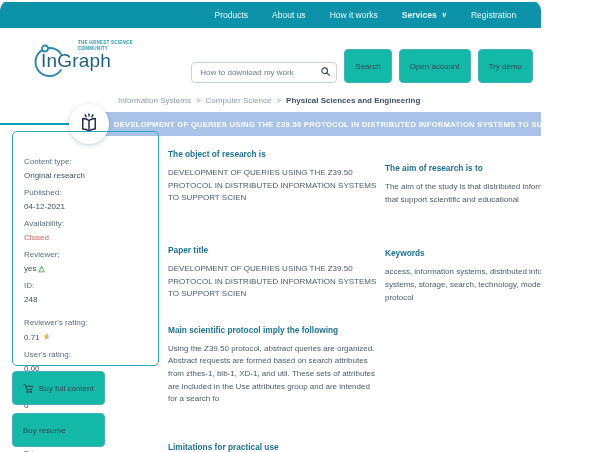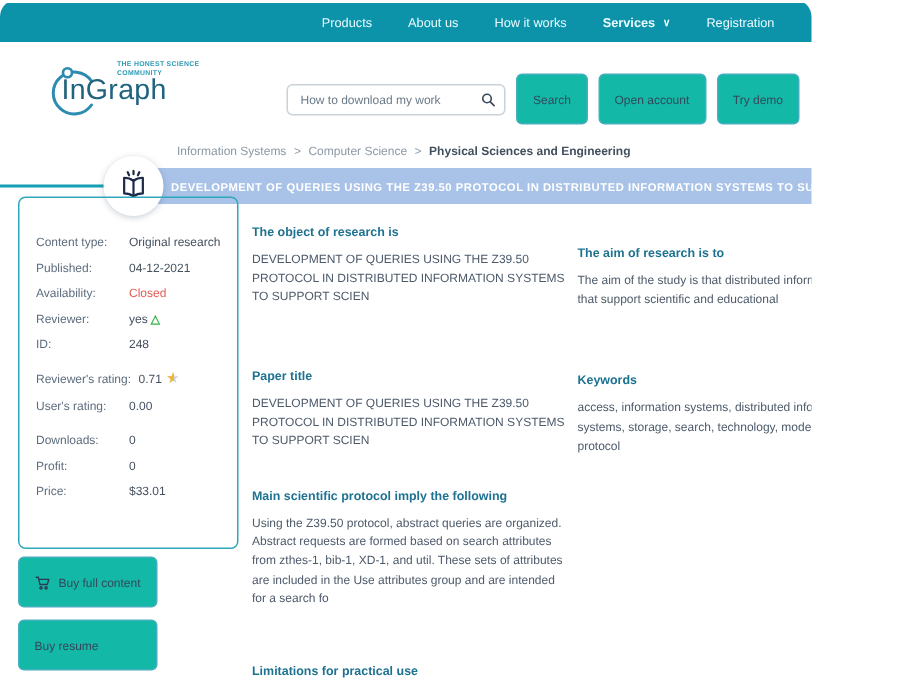--- a/index.html
+++ b/index.html
@@ -13,21 +13,21 @@
   .topbar a.services { font-weight:bold; }
   .topbar .chev { font-size:7px; margin-left:2px; }
   .topbar a.account span { text-decoration:underline; }
   .picon { width:10px; height:10px; }
 
   
   .logo { position:absolute; left:34px; top:40px; width:120px; height:42px; cursor:pointer; }
   .logo-ring { position:absolute; left:0; top:4px; width:34px; height:34px; }
   .logo-text { position:absolute; left:7px; top:10px; font-size:19px; color:#20637e; letter-spacing:0.2px; }
   .logo-tag { position:absolute; left:44px; top:0; width:60px; font-size:4.6px; line-height:1.25; color:#2d9bb5; font-weight:bold; letter-spacing:0.2px; }
-  .header-right { position:absolute; right:8px; top:49px; display:flex; align-items:center; gap:7px; }
+  .header-right { position:absolute; right:8px; top:49px; display:flex; align-items:flex-end; gap:7px; }
   .searchbox { position:relative; }
   .searchbox input { width:146px; height:21px; border:1px solid #c9d2d8; border-radius:4px;
                      padding:0 24px 0 8px; font-size:8px; color:#44505e; outline:none; font-family:inherit; }
   .searchbox input::placeholder { color:#6b7a88; }
   .searchbox svg { position:absolute; right:6px; top:5px; width:11px; height:11px; }
   .btn { height:22px; padding:16px 10px; background:#14b8a6; border:1px solid #45aebf; border-radius:4px;
          font-size:8px; color:#33475c; font-family:inherit; cursor:pointer; display:flex; align-items:center; gap:5px; }
 
   
   .breadcrumb { position:absolute; left:118px; top:96px; font-size:8px; color:#8b99a6; display:flex; gap:5px; align-items:flex-start; }
@@ -38,21 +38,21 @@
   .teal-line { position:absolute; left:0; top:123px; width:90px; height:2px; background:#14a0b4; }
   .banner { position:absolute; left:78px; top:112px; width:514px; height:24px; background:#a9c3e8;
             display:flex; align-items:center; padding-left:36px; overflow:hidden; }
   .banner span { color:#ffffff; font-size:7.5px; font-weight:bold; letter-spacing:0.35px; white-space:nowrap; }
   .badge { position:absolute; left:69px; top:104px; width:40px; height:40px; border-radius:50%;
            background:#fff; box-shadow:0 1px 4px rgba(30,60,90,.25); display:flex; align-items:center; justify-content:center; }
 
   
   .panel { position:absolute; left:12px; top:131px; width:147px; height:235px;
            border:1px solid #2fa7ba; border-radius:5px; padding:25px 8px 8px 11px; }
-  .row { display:flex; gap:5px; margin-bottom:8px; font-size:8px; align-items:flex-start; }
+  .row { display:flex; gap:5px; margin-bottom:8px; font-size:8px; align-items:flex-start;flex-direction:column; }
   .row .lbl { min-width:57px; color:#5d6d7e; }
   .row .val { color:#44505e; }
   .row .val.red { color:#e25c55; }
   .gap { margin-top:14px; }
   .tri { color:#3cb24a; font-weight:bold; font-size:8px; margin-left:2px; }
   .star { position:relative; display:inline-block; color:#cfd6dd; font-size:10px; line-height:1; margin-left:3px; }
   .star .half { position:absolute; left:0; top:0; width:58%; overflow:hidden; color:#f2b437; }
 
   .buy-row { position:absolute; left:12px; top:371px; display:flex; gap:8px;flex-direction:column; }
   .buy-row .btn { height:23px; }

